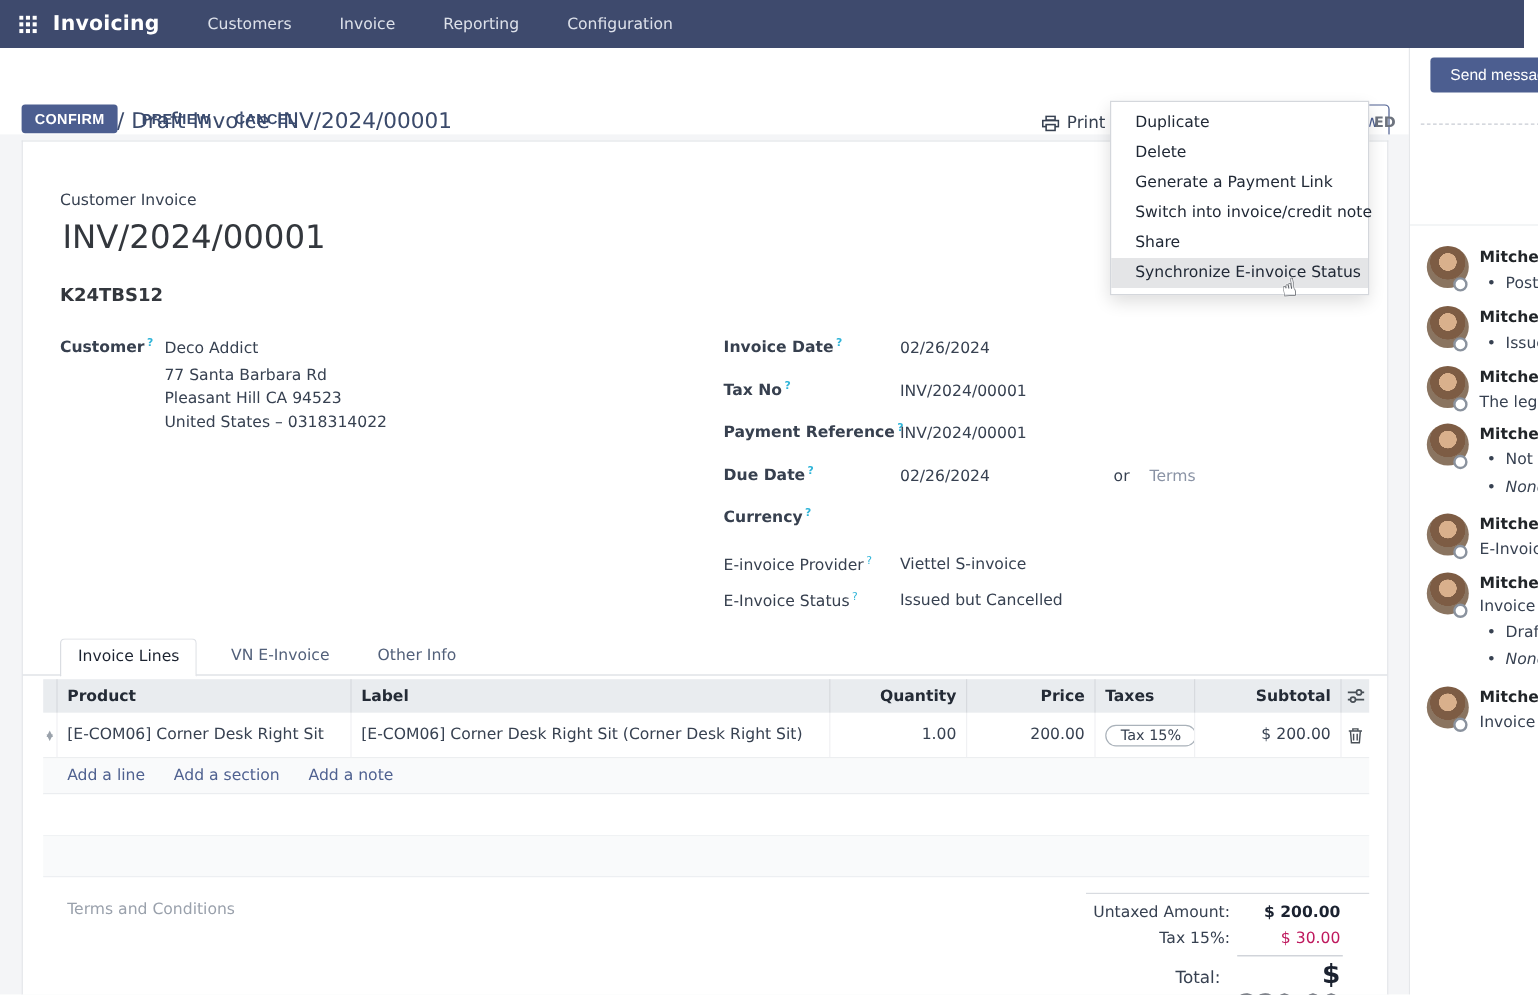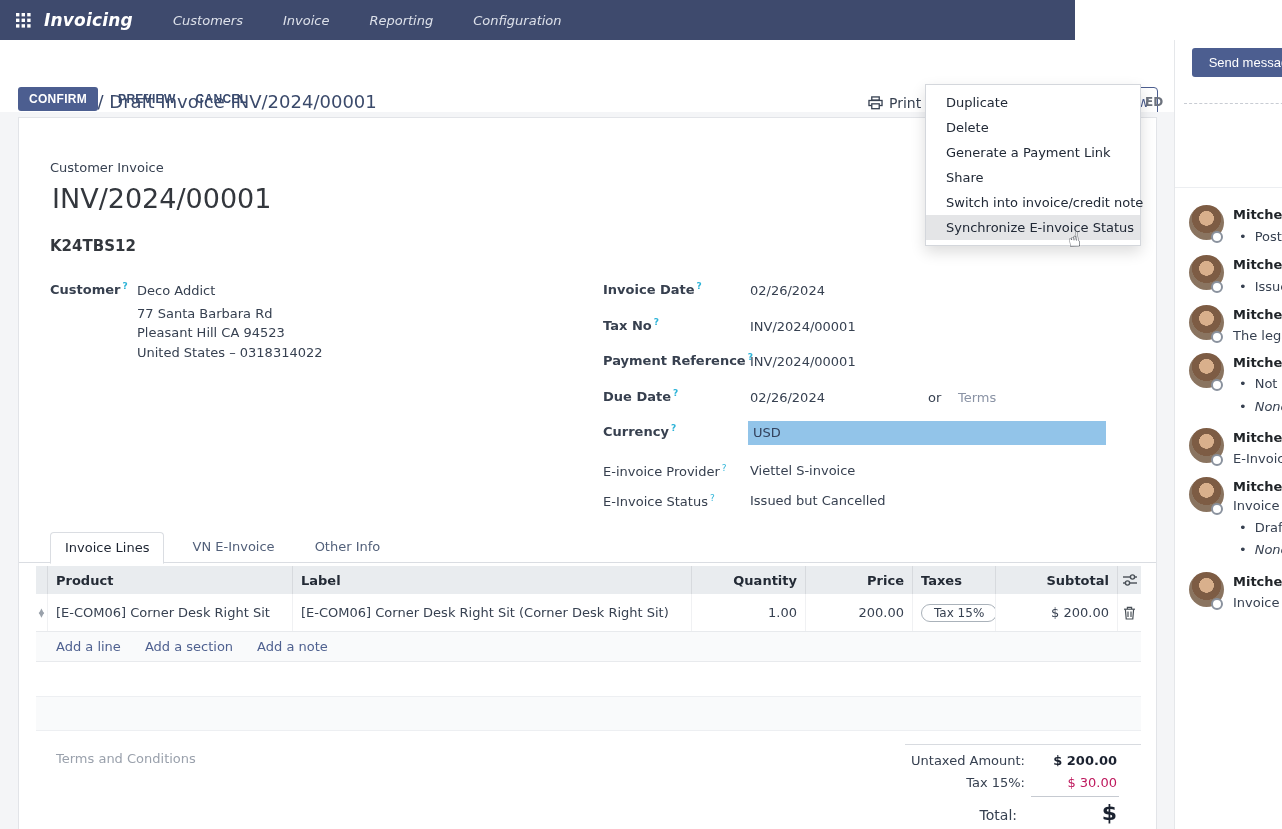--- a/index.html
+++ b/index.html
@@ -1,21 +1,21 @@
 <!DOCTYPE html>
 <html><head>
 <meta charset="utf-8">
 <style>
   * { margin:0; padding:0; box-sizing:border-box; }
   html,body { background:#fff; }
   body { font-family:"DejaVu Sans","Liberation Sans",sans-serif; }
   #screen { position:relative; width:1282px; height:829px; overflow:hidden; background:#fff; color:#374151; font-size:13px; }
 
   
-  .navbar { position:absolute; left:0; top:0; width:1075px; height:40px; background:#3e4a6d; display:flex; align-items:center; color:#e8eaf0;font-style:italic; }
+  .navbar { position:absolute; left:0; top:0; width:1270px; height:40px; background:#3e4a6d; display:flex; align-items:center; color:#e8eaf0; }
   .nav-grid { margin-left:16px; width:16px; height:16px; display:flex; align-items:center; cursor:pointer; }
   .nav-brand { margin-left:12px; font-size:17px; font-weight:700; color:#ffffff; letter-spacing:.2px; cursor:pointer; }
   .nav-items { display:flex; margin-left:40px; gap:40px; font-size:13px; }
   .nav-item { color:#dde1ea; cursor:pointer; }
 
   
   .cp { position:absolute; left:0; top:40px; width:1174px; height:77px; background:#fff; border-bottom:1px solid #e7e9ed; }
   .breadcrumb { position:absolute; left:18px; top:51px; font-size:18px; color:#3b4a6b; white-space:nowrap; }
   .breadcrumb .bc-link { cursor:pointer; }
   .cp-right { position:absolute; top:48px; left:860px; display:flex; align-items:center; height:30px; }
@@ -209,21 +209,20 @@
   <div class="abs lbl" style="left:603px; top:388px;">
     <span>Due Date</span><span class="help">?</span>
   </div>
   <div class="abs val" style="left:750px; top:390px;">02/26/2024</div>
   <div class="abs val" style="left:928px; top:390px;">or</div>
   <div class="abs" style="left:958px; top:390px; color:#8a93a5; font-size:13px; cursor:pointer;">Terms</div>
 
   <div class="abs lbl" style="left:603px; top:423px;">
     <span>Currency</span><span class="help">?</span>
   </div>
-  <div class="abs sel-currency">USD</div>
 
   <div class="abs lbl-plain" style="left:603px; top:463px;">
     <span>E-invoice Provider</span><span class="help">?</span>
   </div>
   <div class="abs val" style="left:750px; top:463px;">Viettel S-invoice</div>
 
   <div class="abs lbl-plain" style="left:603px; top:493px;">
     <span>E-Invoice Status</span><span class="help">?</span>
   </div>
   <div class="abs val" style="left:750px; top:493px;">Issued but Cancelled</div>
@@ -370,19 +369,19 @@
         </div>
       <div class="msg-author">Mitchell</div>
       <div class="msg-line" style="top:23px;">Invoice C</div>
     </div>
   </div>
 
   <div class="dropdown">
     <div class="dd-item">Duplicate</div>
     <div class="dd-item">Delete</div>
     <div class="dd-item">Generate a Payment Link</div>
+    <div class="dd-item">Switch into invoice/credit note</div>
     <div class="dd-item">Share</div>
-    <div class="dd-item">Switch into invoice/credit note</div>
     <div class="dd-item hover">Synchronize E-invoice Status</div>
   </div>
   <div class="cursor">☝</div>
 
 </div>
 
 </body></html>

